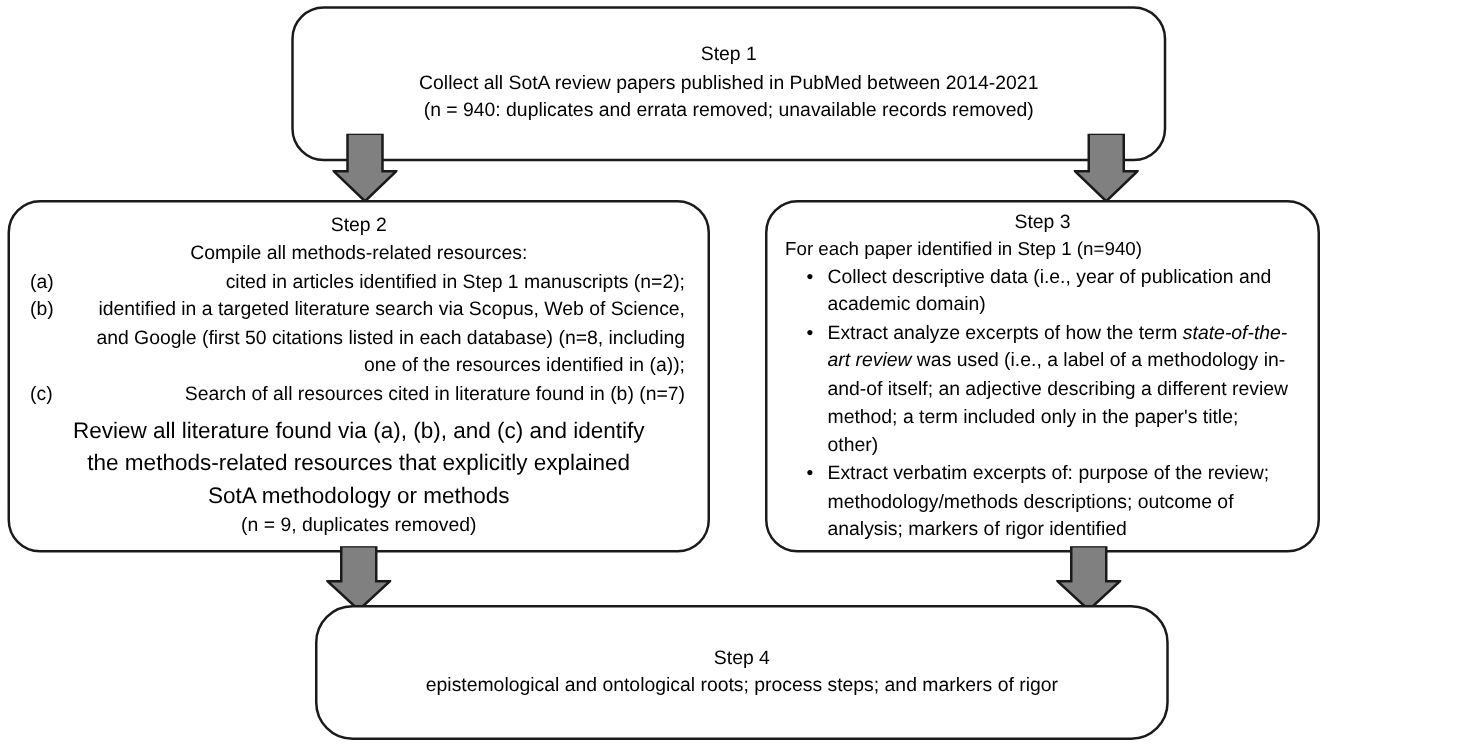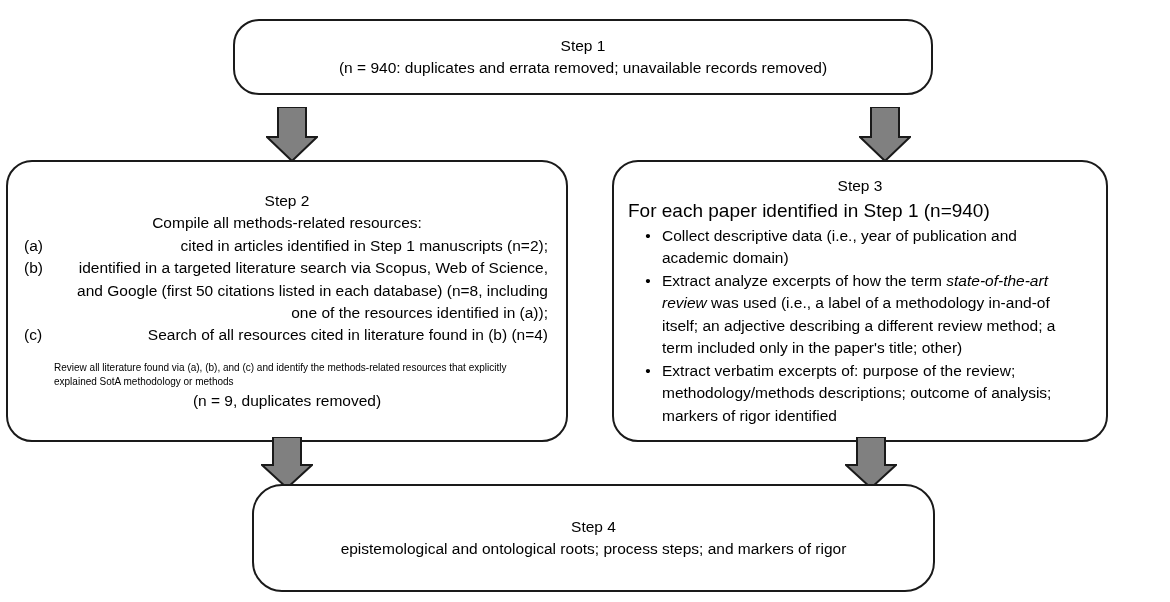--- a/index.html
+++ b/index.html
@@ -36,21 +36,22 @@
     line-height: 1.45;
   }
 
   .center-line {
     text-align: center;
     font-size: 15.5px;
     line-height: 1.45;
   }
 
   .para {
-    font-size: 10px;
+    text-align: center;
+    font-size: 18px;
     line-height: 1.45;
   }
 
   
   .letter-list {
     margin: 0;
     padding: 0;
     list-style: none;
     font-size: 15.5px;
     line-height: 1.45;
@@ -89,41 +90,42 @@
     text-align: center;
     line-height: 1.45;
   }
   .bullet-text {
     flex: 1 1 auto;
     text-align: left;
   }
   .ital { font-style: italic; }
 
   .intro-line {
-    font-size: 19px;
+    font-size: 15px;
     line-height: 1.45;
     text-align: left;
     padding-left: 8px;
   }
 
   .gap { height: 14px; }
 
   
   .arrow {
     position: absolute;
     display: block;
   }
 </style>
 </head>
 <body>
 
 <div id="canvas">
 
-  <div class="box" style="left:233px; top:19px; width:700px; height:76px; padding:6px 18px;">
+  <div class="box" style="left:233px; top:5px; width:700px; height:124px; padding:6px 18px;">
     <div class="step-title">Step 1</div>
+    <div class="center-line">Collect all SotA review papers published in PubMed between 2014-2021</div>
     <div class="center-line">(n = 940: duplicates and errata removed; unavailable records removed)</div>
   </div>
 
   <svg class="arrow" style="left:266px; top:107px;" width="52" height="55" viewBox="0 0 52 55">
     <polygon points="12,0 40,0 40,30 51,30 26,54 1,30 12,30" fill="#808080" stroke="#1a1a1a" stroke-width="2" stroke-linejoin="miter"></polygon>
   </svg>
 
   <svg class="arrow" style="left:859px; top:107px;" width="52" height="55" viewBox="0 0 52 55">
     <polygon points="12,0 40,0 40,30 51,30 26,54 1,30 12,30" fill="#808080" stroke="#1a1a1a" stroke-width="2" stroke-linejoin="miter"></polygon>
   </svg>
@@ -136,33 +138,33 @@
       <li class="letter-item">
         <span class="letter-marker">(a)</span>
         <span class="letter-text">cited in articles identified in Step 1 manuscripts (n=2);</span>
       </li>
       <li class="letter-item">
         <span class="letter-marker">(b)</span>
         <span class="letter-text">identified in a targeted literature search via Scopus, Web of Science, and Google (first 50 citations listed in each database) (n=8, including one of the resources identified in (a));</span>
       </li>
       <li class="letter-item">
         <span class="letter-marker">(c)</span>
-        <span class="letter-text">Search of all resources cited in literature found in (b) (n=4)</span>
+        <span class="letter-text">Search of all resources cited in literature found in (b) (n=7)</span>
       </li>
     </ul>
 
     <div class="gap"></div>
 
     <div class="para" style="padding:0 40px;">
       <span>Review all literature found via (a), (b), and (c) and identify the methods-related resources that explicitly explained SotA methodology or methods</span>
     </div>
     <div class="center-line">(n = 9, duplicates removed)</div>
   </div>
 
-  <div class="box" style="left:612px; top:160px; width:496px; height:282px; padding:20px 6px;">
+  <div class="box" style="left:612px; top:160px; width:444px; height:282px; padding:20px 6px;">
     <div class="step-title">Step 3</div>
     <div class="intro-line">For each paper identified in Step 1 (n=940)</div>
 
     <ul class="bullet-list">
       <li class="bullet-item">
         <span class="bullet-marker">•</span>
         <span class="bullet-text">
           <span>Collect descriptive data (i.e., year of publication and academic domain)</span>
         </span>
       </li>

